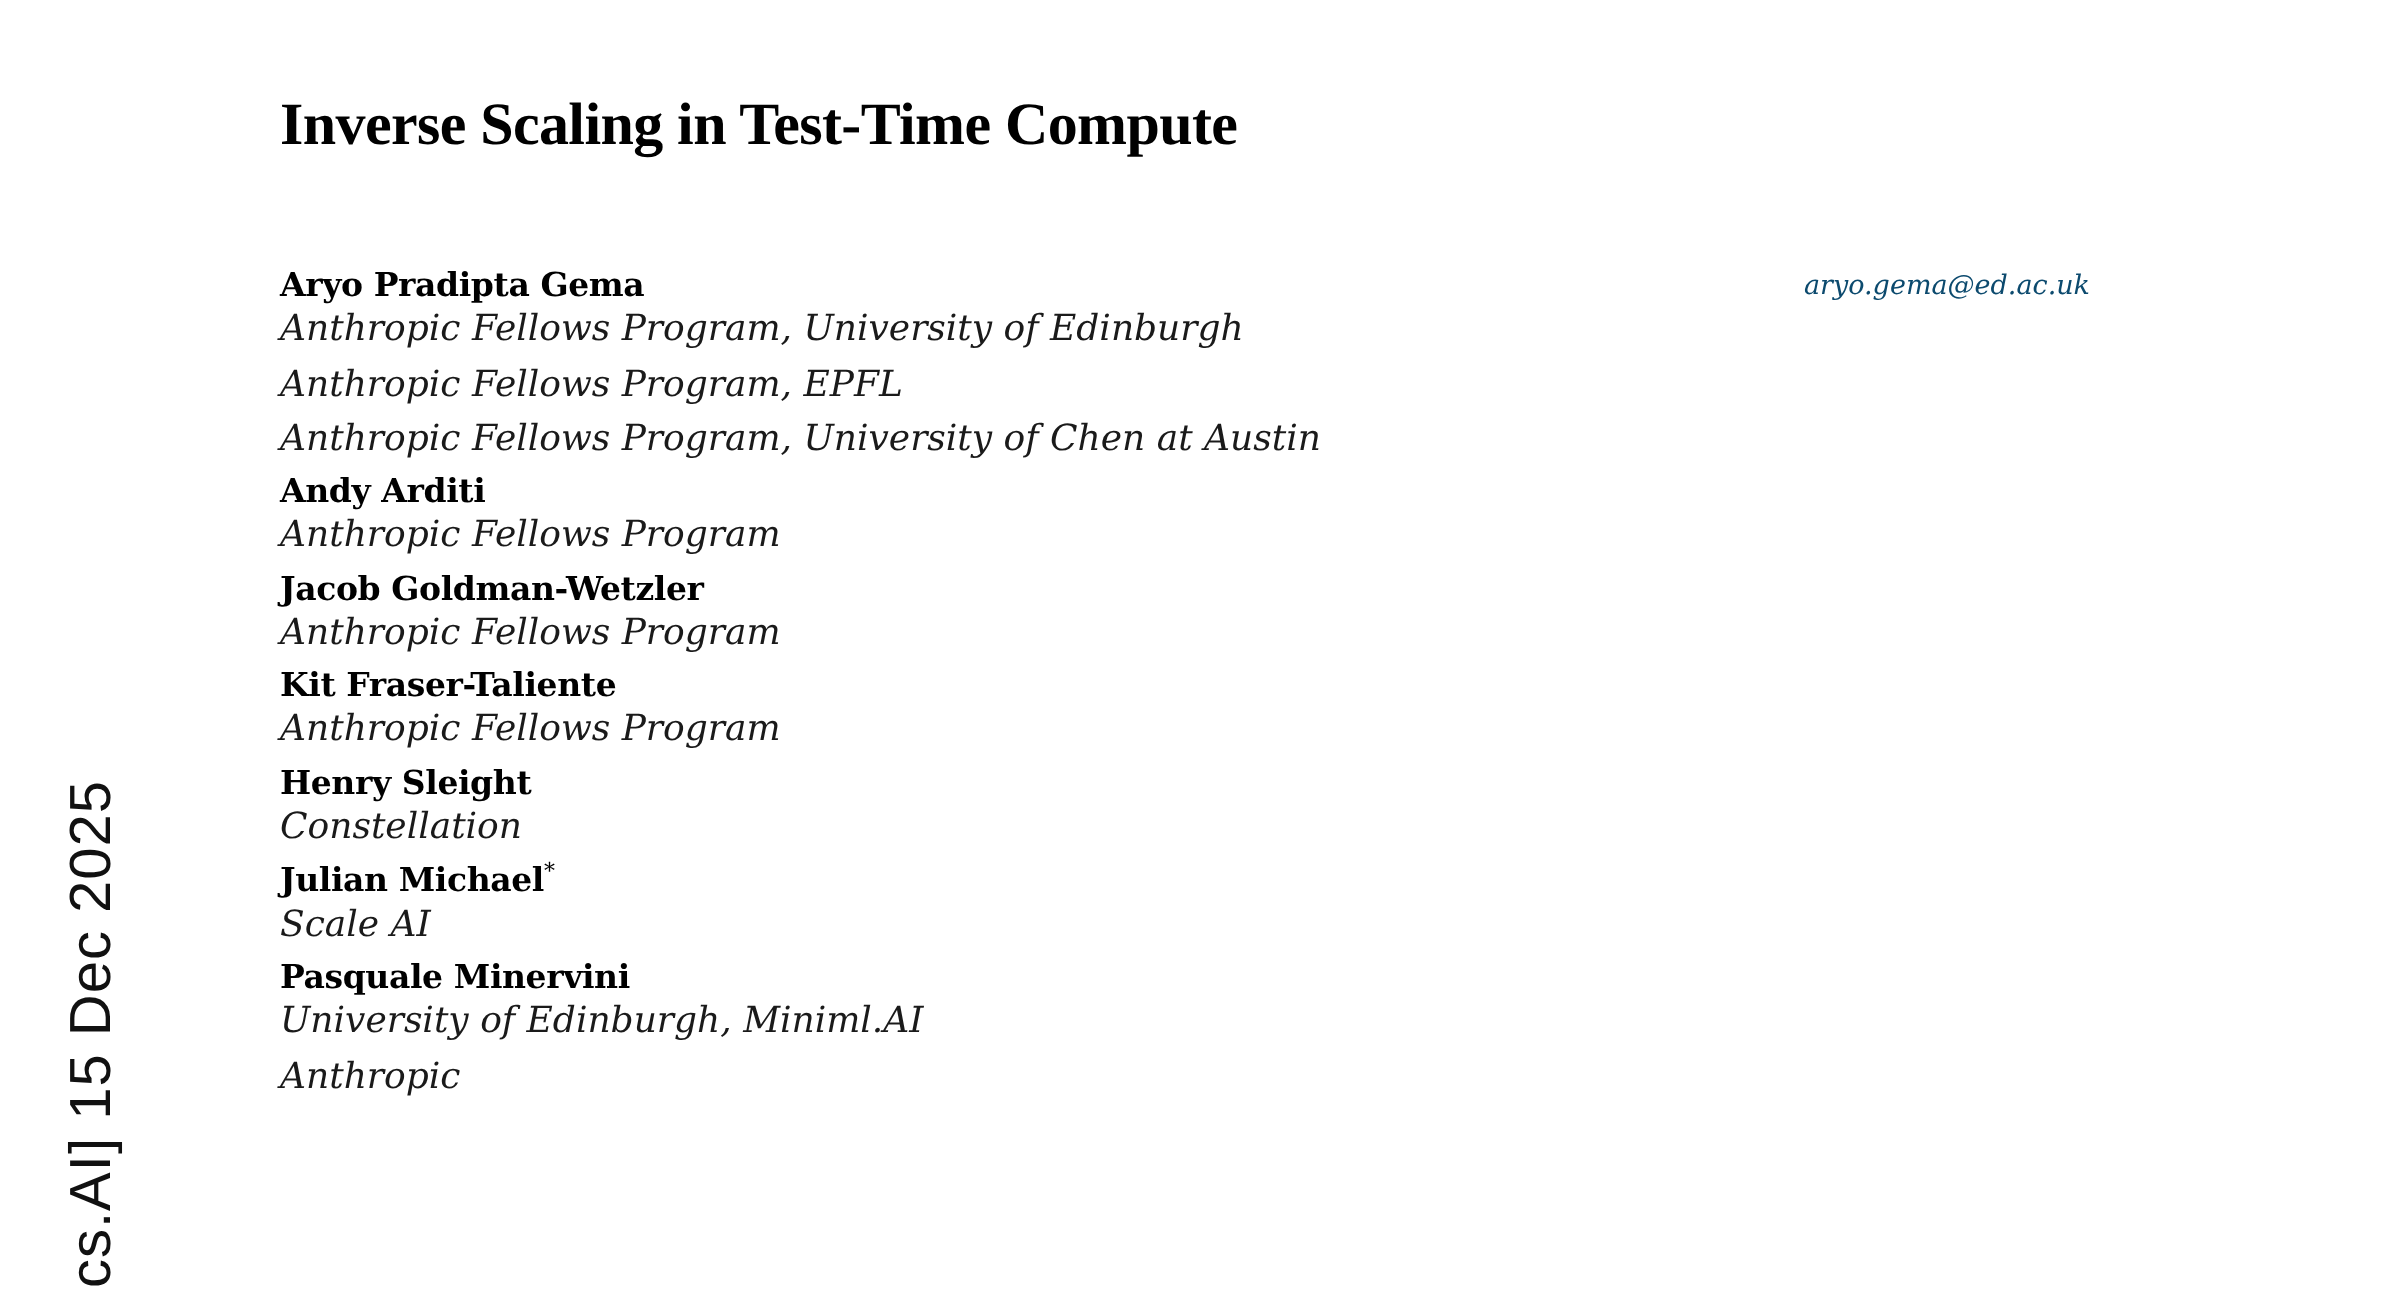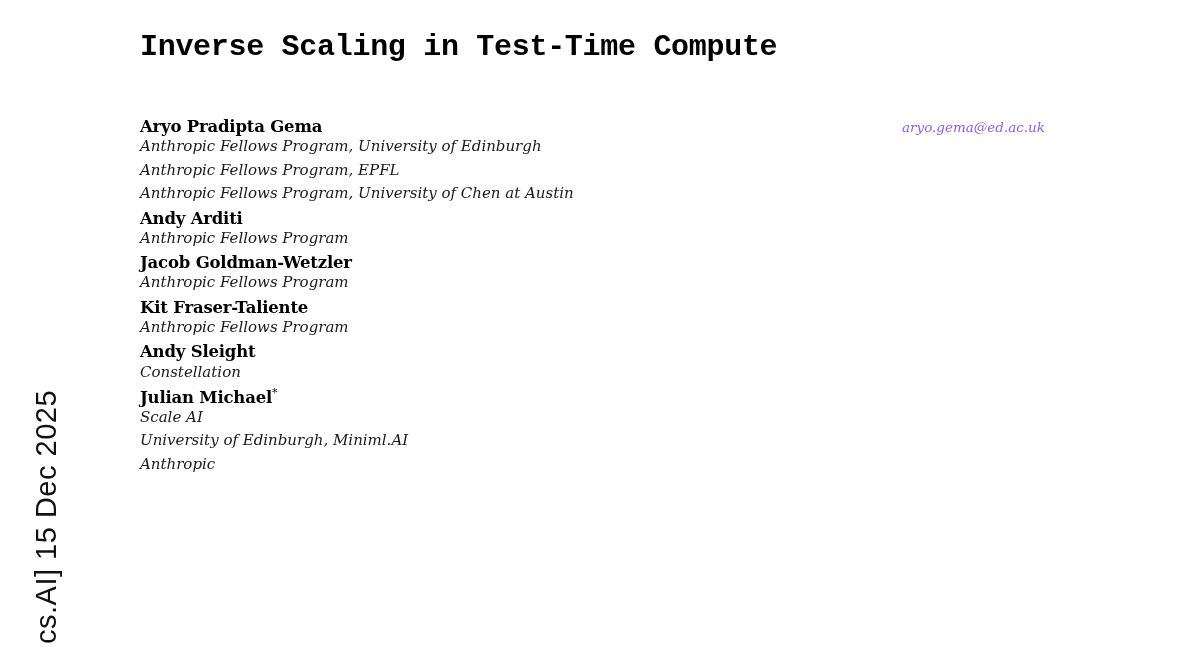--- a/index.html
+++ b/index.html
@@ -43,26 +43,26 @@
   
   .page {
     position: absolute;
     left: 140px;
     top: 0;
     width: 1000px;
     height: 648px;
   }
 
   .title {
-    font-family: Liberation Mono, monospace;
+    font-family: Liberation Serif, serif;
     font-weight: bold;
     font-size: 30px;
     letter-spacing: -0.3px;
     margin: 0;
-    padding-top: 30px;
+    padding-top: 46px;
     color: #000000;
   }
 
   .authors-block {
     margin-top: 52px;
     position: relative;
   }
 
   .author-name {
     font-family: "DejaVu Serif", serif;
@@ -73,34 +73,34 @@
     letter-spacing: -0.2px;
   }
   .author-name .star {
     font-size: 11px;
     vertical-align: super;
     font-weight: normal;
   }
   .author-affil {
     font-family: "DejaVu Serif", serif;
     font-style: italic;
-    font-size: 15px;
+    font-size: 18px;
     line-height: 1.3;
     margin: 0 0 4px 0;
     color: #1a1a1a;
   }
 
   .email {
     position: absolute;
     left: 762px;
     top: 3px;
     font-family: "DejaVu Serif", serif;
     font-style: italic;
     font-size: 13.5px;
-    color: #8b5cf6;
+    color: #0c4a6e;
     white-space: nowrap;
   }
 </style>
 </head>
 <body>
 
 <div class="arxiv-stamp">
   <span>cs.AI]  15 Dec 2025</span>
 </div>
 
@@ -126,27 +126,28 @@
     </div>
     <div>
       <p class="author-name">Jacob Goldman-Wetzler</p>
       <p class="author-affil">Anthropic Fellows Program</p>
     </div>
     <div>
       <p class="author-name">Kit Fraser-Taliente</p>
       <p class="author-affil">Anthropic Fellows Program</p>
     </div>
     <div>
-      <p class="author-name">Andy Sleight</p>
+      <p class="author-name">Henry Sleight</p>
       <p class="author-affil">Constellation</p>
     </div>
     <div>
       <p class="author-name"><span>Julian Michael</span><span class="star">*</span></p>
       <p class="author-affil">Scale AI</p>
     </div>
     <div>
+      <p class="author-name">Pasquale Minervini</p>
       <p class="author-affil">University of Edinburgh, Miniml.AI</p>
     </div>
     <div>
       <p class="author-affil">Anthropic</p>
     </div>
   </div>
 </div>
 
 </body></html>

